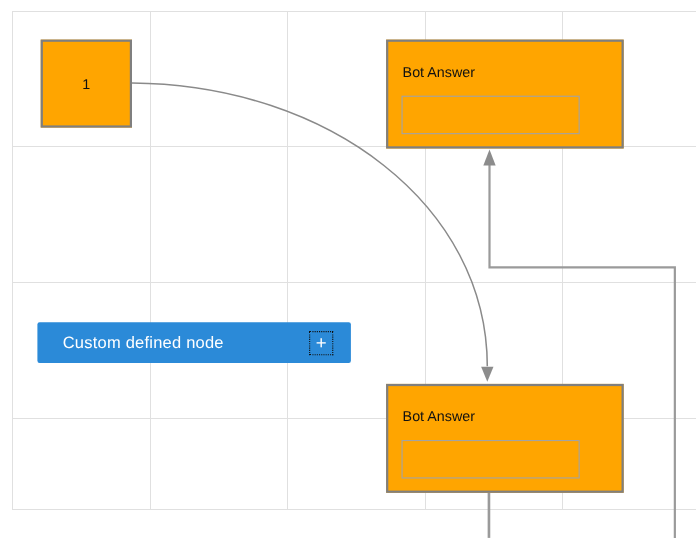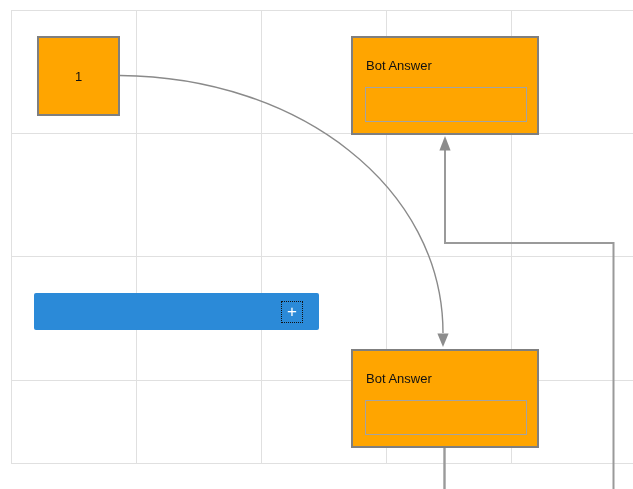--- a/index.html
+++ b/index.html
@@ -10,21 +10,21 @@
   svg.layer{position:absolute;left:0;top:0;}
   .node{
     position:absolute;box-sizing:border-box;
     background:#FFA500;border:2px solid #7F7F7F;
   }
   .node-square{
     left:37px;top:36px;width:83px;height:80px;
     display:flex;align-items:center;justify-content:center;
     font-size:13px;color:#111;
   }
-  .bot-answer{width:188px;height:99px;}
+  .bot-answer{width:216px;height:99px;}
   .bot-answer .bot-label{
     position:absolute;left:13px;top:20px;
     font-size:13px;color:#111;white-space:nowrap;
   }
   .bot-answer .answer-box{
     position:absolute;left:12px;top:49px;width:162px;height:35px;
     box-sizing:border-box;border:1px solid #A3A3A3;background:transparent;
   }
   .bot-answer-top{left:351px;top:36px;}
   .bot-answer-bottom{left:351px;top:349px;}
@@ -86,16 +86,17 @@
     <span class="bot-label">Bot Answer</span>
     <div class="answer-box"></div>
   </div>
 
   <div class="node bot-answer bot-answer-bottom">
     <span class="bot-label">Bot Answer</span>
     <div class="answer-box"></div>
   </div>
 
   <div class="palette-btn">
+    <span class="btn-label">Custom defined node</span>
     <span class="add-icon">+</span>
   </div>
 
 </div>
 
 </body></html>

